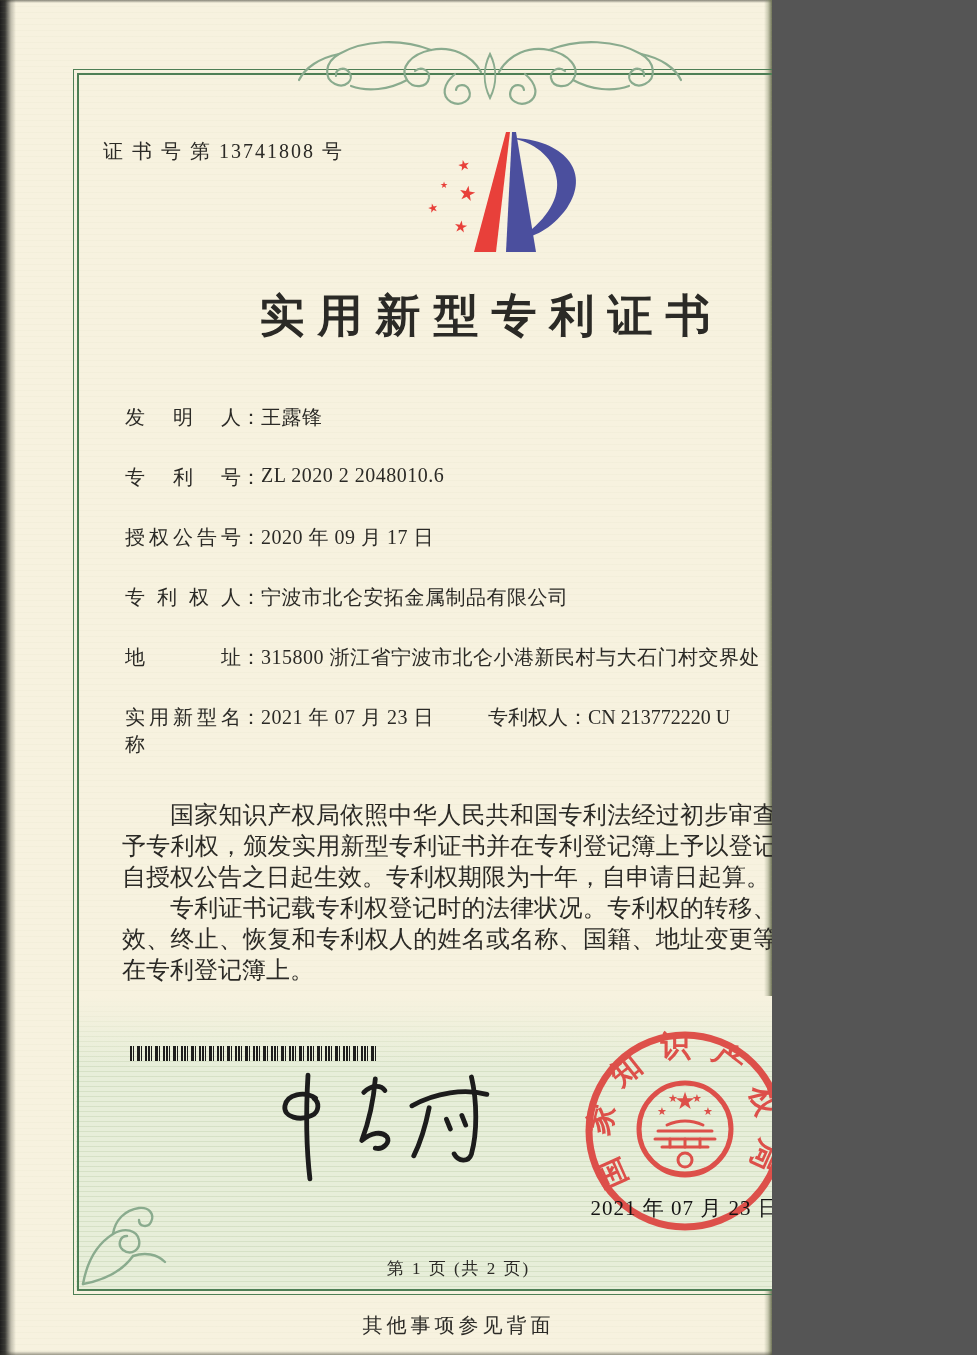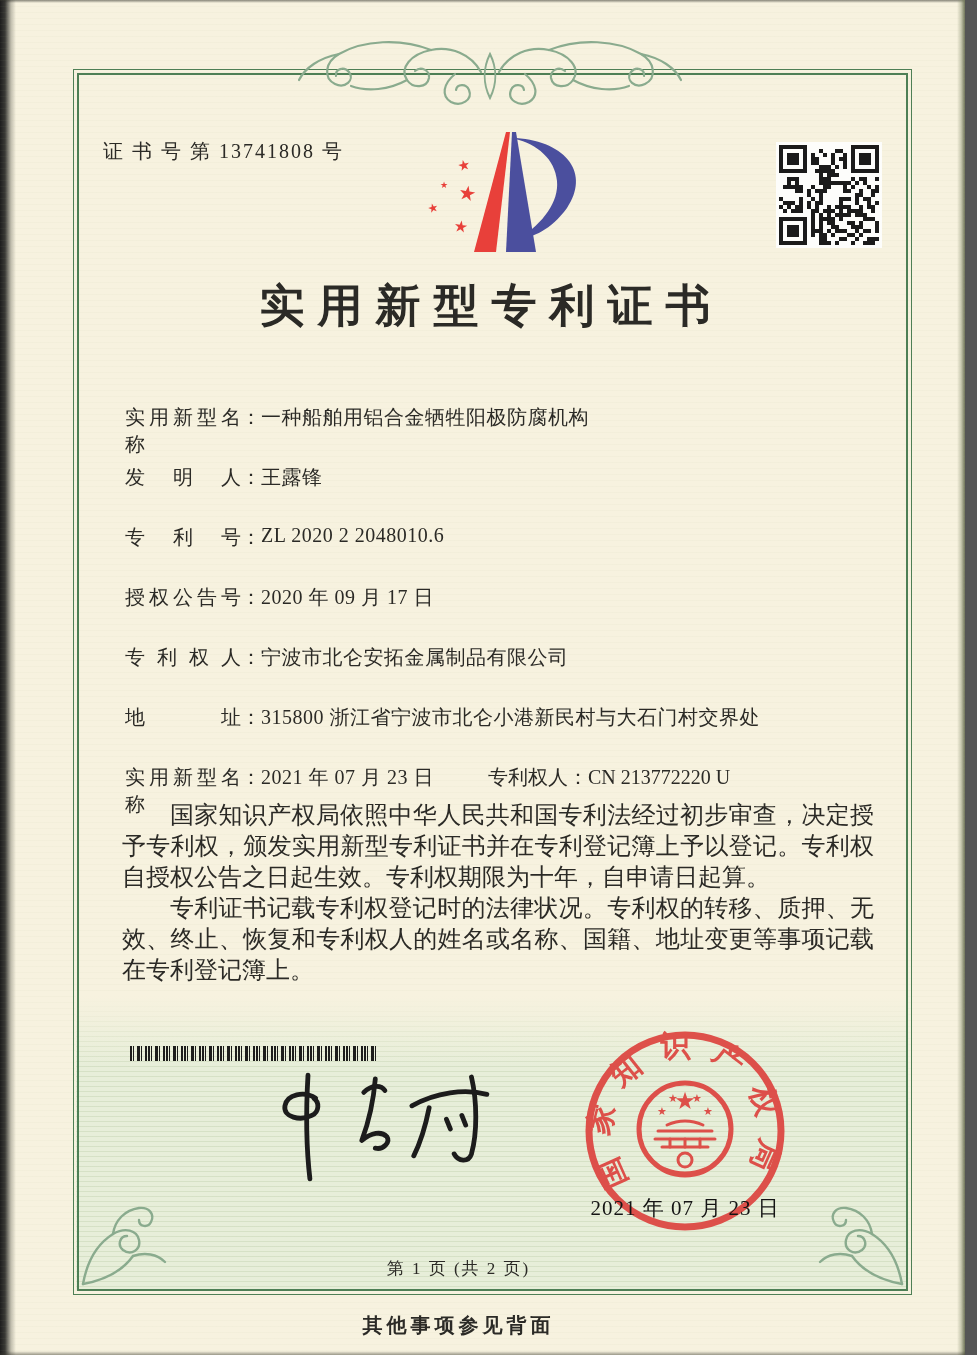--- a/index.html
+++ b/index.html
@@ -1,17 +1,17 @@
 <!DOCTYPE html>
 <html><head>
 <meta charset="utf-8">
 <style>
   html,body{margin:0;padding:0;background:#555;}
   .page{
-    position:relative;width:965px;height:1355px;overflow:hidden;
+    position:relative;width:772px;height:1355px;overflow:hidden;
     background:var(--paper,#f7f2df);
     font-family:"Liberation Serif","DejaVu Serif",serif;
     color:var(--ink,#2b2a26);
   }
   
   .page::after{
     content:"";position:absolute;inset:0;pointer-events:none;
     background:repeating-linear-gradient(180deg,rgba(168,180,140,.05) 0 1px,transparent 1px 6px);
   }
   
@@ -32,21 +32,21 @@
     background:
       repeating-linear-gradient(180deg,rgba(124,156,96,.16) 0 1px,transparent 1px 5px),
       var(--band,#e7eed9);}
   .band::before{content:"";position:absolute;left:0;top:0;width:100%;height:70px;
     background:linear-gradient(180deg,var(--paper,#f7f2df),rgba(247,242,223,0));}
 
   .cert-no{position:absolute;left:103px;top:138px;font-size:20px;letter-spacing:2px;z-index:5;}
   .logo{position:absolute;left:420px;top:128px;z-index:5;}
   .qr{position:absolute;left:776px;top:142px;z-index:5;}
 
-  .title{position:absolute;left:73px;top:276px;width:837px;margin:0;text-align:center;
+  .title{position:absolute;left:73px;top:286px;width:837px;margin:0;text-align:center;
     font-size:45px;font-weight:700;letter-spacing:13px;z-index:5;}
 
   .fields{position:absolute;left:125px;top:404px;width:760px;z-index:5;font-size:20px;}
   .frow{position:relative;height:60px;}
   .flabel{display:inline-block;width:116px;text-align:justify;text-align-last:justify;vertical-align:top;}
   .fcolon{display:inline-block;vertical-align:top;}
   .fvalue{display:inline-block;vertical-align:top;letter-spacing:.5px;max-width:620px;}
   .fpair2{position:absolute;left:363px;top:0;white-space:nowrap;}
 
   .paras{position:absolute;left:122px;top:800px;width:752px;z-index:5;
@@ -65,21 +65,21 @@
   .official div{margin-bottom:17px;}
   .signature{position:absolute;left:258px;top:1068px;z-index:6;}
 
   .seal{position:absolute;left:570px;top:1019px;z-index:6;opacity:.93;}
   .seal-date{position:absolute;left:570px;top:1194px;width:230px;text-align:center;
     font-size:21px;letter-spacing:1px;color:#141414;z-index:7;}
 
   .page-num{position:absolute;left:40px;top:1257px;width:837px;text-align:center;
     font-size:17px;letter-spacing:2px;z-index:5;}
   .back-note{position:absolute;left:40px;top:1312px;width:837px;text-align:center;
-    font-size:20px;font-weight:700;letter-spacing:4px;z-index:5;}
+    font-size:20px;font-weight:400;letter-spacing:4px;z-index:5;}
 
   .orn-top{position:absolute;left:295px;top:28px;z-index:4;}
   .fl-br{position:absolute;left:810px;top:1192px;z-index:4;}
   .fl-bl{position:absolute;left:80px;top:1192px;z-index:4;transform:scaleX(-1);}
 </style>
 </head>
 <body>
 
 <div class="page" style="--paper: #f7f2df; --green: #4e7f55; --orn: #8aab8e; --band: #e7eed9; --seal: #dd4540; --lred: #e8403a; --blue: #4b4f9e; --ink: #2b2a26;">
 
@@ -347,23 +347,20 @@
       <rect x="79" y="7" width="20" height="20" fill="#fdfdfb"></rect>
       <rect x="83" y="11" width="12" height="12" fill="#1b1b1b"></rect>
       <rect x="3" y="75" width="28" height="28" fill="#1b1b1b"></rect>
       <rect x="7" y="79" width="20" height="20" fill="#fdfdfb"></rect>
       <rect x="11" y="83" width="12" height="12" fill="#1b1b1b"></rect>
     </svg>
 
   <h1 class="title">实用新型专利证书</h1>
 
   <div class="fields" id="fields">
-    <div class="frow">
-      <span class="flabel">实用新型名称</span><span class="fcolon">：</span><span class="fvalue">一种船舶用铝合金牺牲阳极防腐机构</span>
-    </div>
 
     <div class="frow">
       <span class="flabel">发明人</span><span class="fcolon">：</span><span class="fvalue">王露锋</span>
     </div>
 
     <div class="frow">
       <span class="flabel">专利号</span><span class="fcolon">：</span><span class="fvalue">ZL 2020 2 2048010.6</span>
     </div>
 
     <div class="frow">

